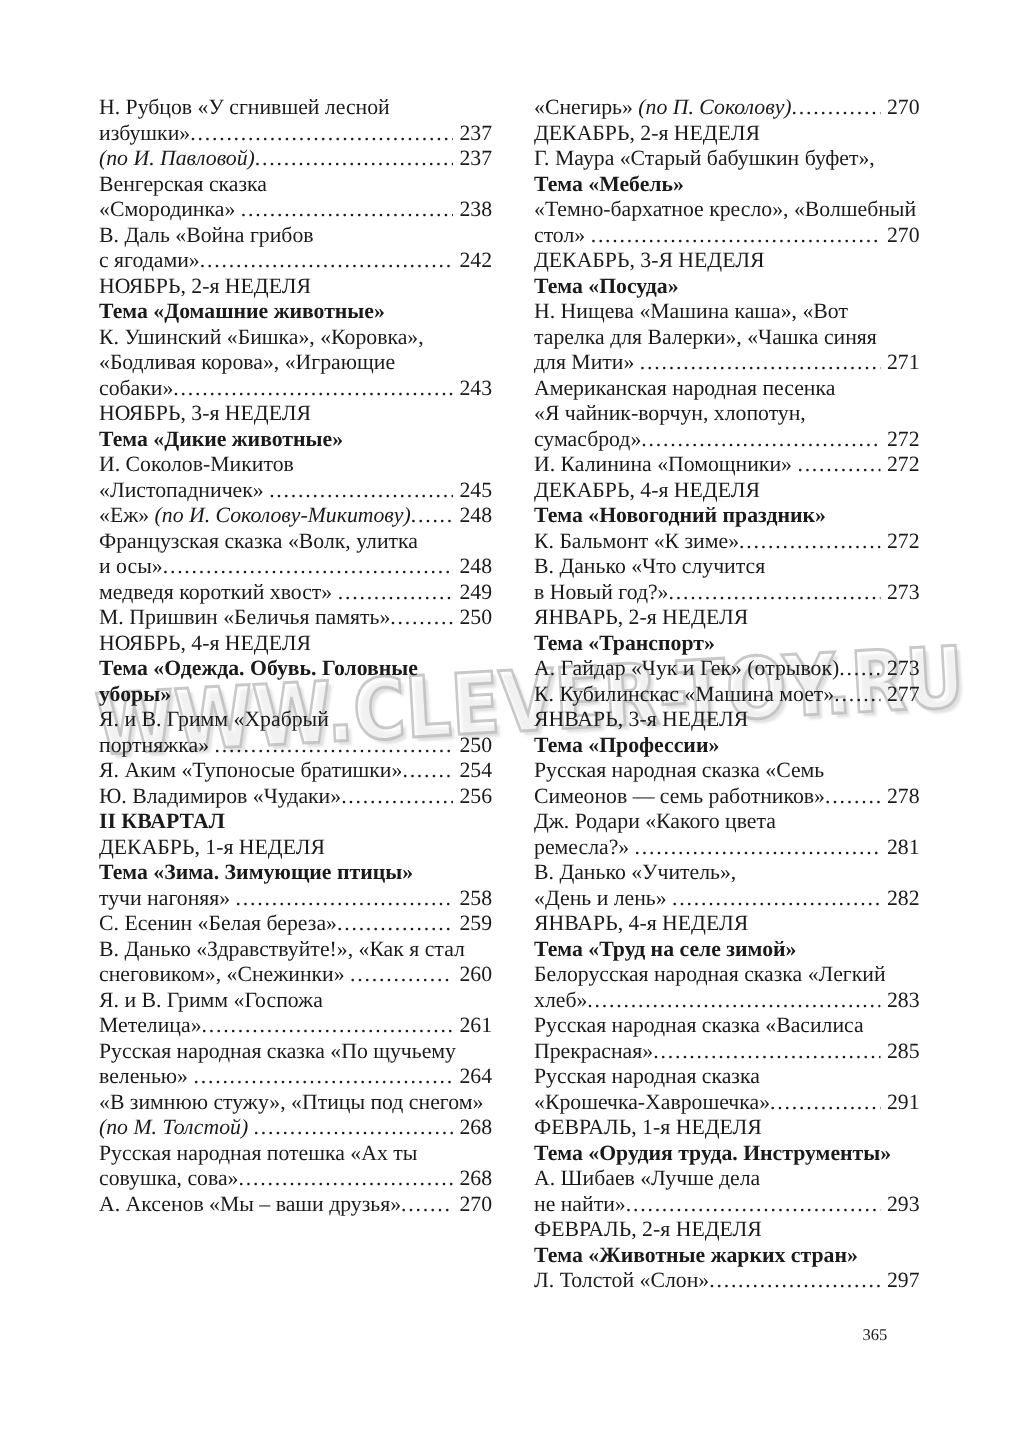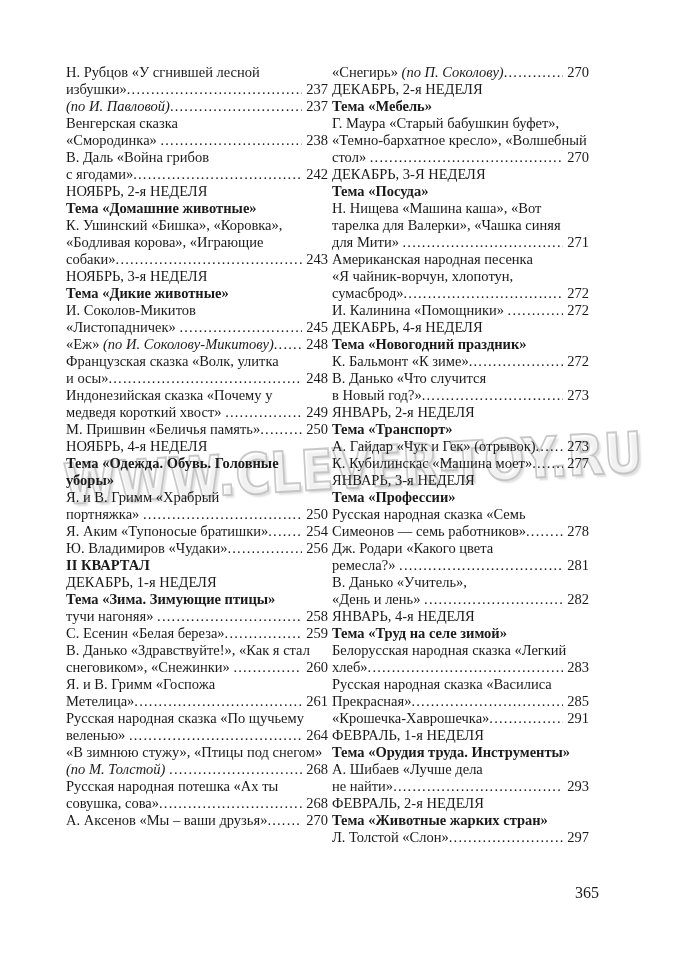--- a/index.html
+++ b/index.html
@@ -23,21 +23,21 @@
     text-shadow:3px 3px 2px rgba(165,165,165,0.35);
     transform:rotate(-3.2deg) scaleX(0.85);
     transform-origin:left center;
     z-index:0;
     pointer-events:none;
   }
   .columns{
     position:absolute;
     left:66px;top:64px;
     display:flex;
-    gap:4px;
+    gap:28px;
     z-index:1;
   }
   .col{width:262px;}
   .col.right{width:257px;}
   .line{
     display:flex;
     align-items:baseline;
     font-size:14.5px;
     line-height:17px;
     height:17px;
@@ -52,21 +52,21 @@
     min-width:6px;
   }
   .leader::after{
     content:"....................................................................................";
     letter-spacing:1.2px;
   }
   .pg{padding-left:4px;white-space:pre;}
   .pageno{
     position:absolute;
     left:575px;top:884px;
-    font-size:16px;
+    font-size:11px;
     z-index:1;
   }
 </style>
 </head>
 <body>
 
 <div class="sheet">
   <div class="watermark">WWW.CLEVER-TOY.RU</div>
   <div class="columns">
     <div class="col">
@@ -138,23 +138,20 @@
         </div>
         <div class="line">
           <span class="txt">Французская сказка «Волк, улитка</span>
         </div>
         <div class="line">
           <span class="txt">и осы»</span>
           <span class="leader"></span>
           <span class="pg">248</span>
         </div>
         <div class="line">
-          <span class="txt">Индонезийская сказка «Почему у</span>
-        </div>
-        <div class="line">
           <span class="txt">медведя короткий хвост» </span>
           <span class="leader"></span>
           <span class="pg">249</span>
         </div>
         <div class="line">
           <span class="txt">М. Пришвин «Беличья память»</span>
           <span class="leader"></span>
           <span class="pg">250</span>
         </div>
         <div class="line">
@@ -252,27 +249,27 @@
     <div class="col right">
         <div class="line">
           <span class="txt">«Снегирь» </span>
           <span class="txt ital">(по П. Соколову)</span>
           <span class="leader"></span>
           <span class="pg">270</span>
         </div>
         <div class="line">
           <span class="txt">ДЕКАБРЬ, 2-я НЕДЕЛЯ</span>
         </div>
+        <div class="line">
+          <span class="txt">Г. Маура «Старый бабушкин буфет»,</span>
+        </div>
         <div class="line bold">
           <span class="txt">Тема «Мебель»</span>
         </div>
         <div class="line">
-          <span class="txt">Г. Маура «Старый бабушкин буфет»,</span>
-        </div>
-        <div class="line">
           <span class="txt">«Темно-бархатное кресло», «Волшебный</span>
         </div>
         <div class="line">
           <span class="txt">стол» </span>
           <span class="leader"></span>
           <span class="pg">270</span>
         </div>
         <div class="line">
           <span class="txt">ДЕКАБРЬ, 3-Я НЕДЕЛЯ</span>
         </div>
@@ -385,20 +382,23 @@
           <span class="leader"></span>
           <span class="pg">283</span>
         </div>
         <div class="line">
           <span class="txt">Русская народная сказка «Василиса</span>
         </div>
         <div class="line">
           <span class="txt">Прекрасная»</span>
           <span class="leader"></span>
           <span class="pg">285</span>
+        </div>
+        <div class="line">
+          <span class="txt">Русская народная сказка</span>
         </div>
         <div class="line">
           <span class="txt">«Крошечка-Хаврошечка»</span>
           <span class="leader"></span>
           <span class="pg">291</span>
         </div>
         <div class="line">
           <span class="txt">ФЕВРАЛЬ, 1-я НЕДЕЛЯ</span>
         </div>
         <div class="line bold">

